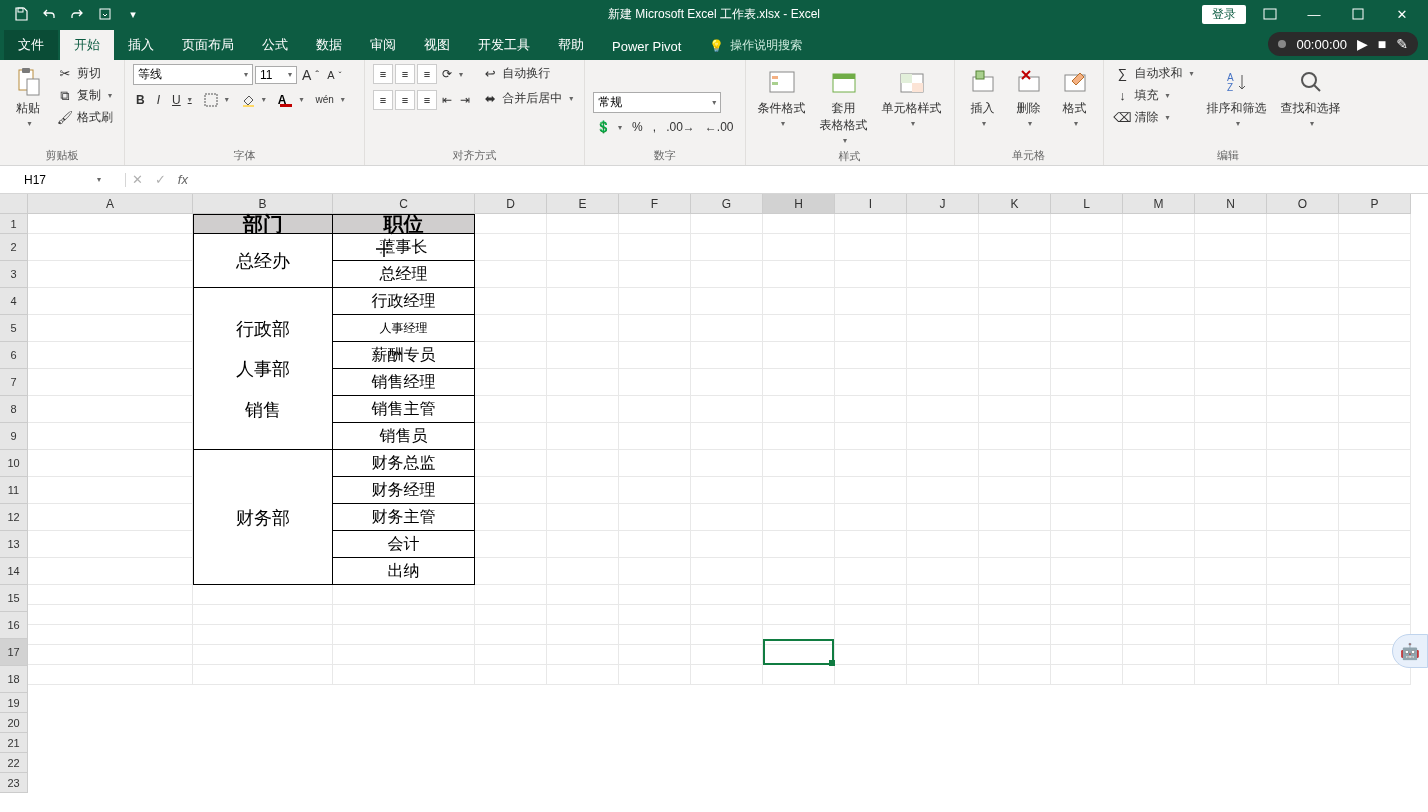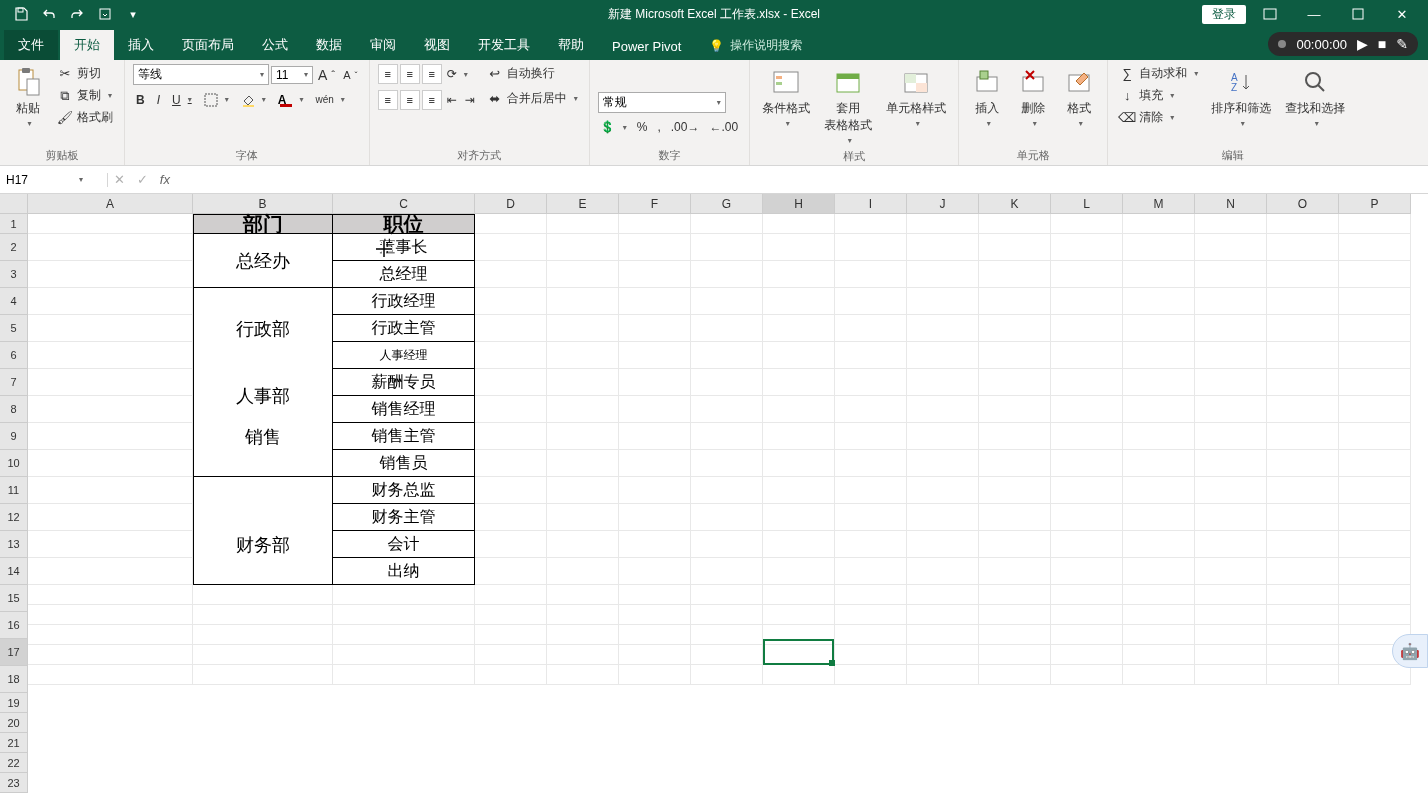--- a/index.html
+++ b/index.html
@@ -35,21 +35,21 @@
 .btn-sm { display: flex; align-items: center; gap: 4px; cursor: pointer; font-size: 12px; color: #333; padding: 1px 3px; white-space: nowrap; }
 .icon-box { width: 32px; height: 32px; display: inline-flex; align-items: center; justify-content: center; }
 .icon-sm { width: 16px; height: 16px; display: inline-flex; align-items: center; justify-content: center; font-size: 13px; }
 .col { display: flex; flex-direction: column; gap: 3px; }
 .row { display: flex; align-items: center; gap: 2px; }
 .combo { border: 1px solid #ababab; background: #fff; font-size: 12px; padding: 1px 4px; display: flex; align-items: center; justify-content: space-between; cursor: pointer; }
 .dd { font-size: 8px; color: #666; margin-left: 3px; }
 .btn-grid-cell { width: 20px; height: 20px; border: 1px solid #ccc; display: inline-flex; align-items: center; justify-content: center; font-size: 11px; cursor: pointer; background: #fff; }
 
 
-.formula-bar { height: 28px; border-bottom: 1px solid #d6d6d6; display: flex; align-items: center; background: #fff; }
+.formula-bar { height: 28px; border-bottom: 1px solid #d6d6d6; display: flex; align-items: center; background: #fff; padding-left: 18px; }
 .name-box { width: 108px; border-right: 1px solid #d6d6d6; display: flex; align-items: center; padding: 0 6px; font-size: 12px; }
 .name-box input { border: none; outline: none; width: 70px; font-size: 12px; }
 .fb-btns { display: flex; align-items: center; padding: 0 6px; gap: 12px; color: #b0b0b0; }
 .fb-btns span { cursor: pointer; font-size: 13px; }
 .fx { font-style: italic; color: #666; }
 .formula-input { flex: 1; border: none; outline: none; padding: 0 6px; font-size: 12px; }
 
 
 .grid-area { position: relative; height: calc(812px - 28px - 32px - 106px - 28px); overflow: hidden; background: #fff; }
 .corner { position: absolute; left: 0; top: 0; width: 28px; height: 20px; background: #e6e6e6; border-right: 1px solid #ccc; border-bottom: 1px solid #ccc; }
@@ -173,21 +173,21 @@
             <span>格式刷</span>
           </div>
       </div>
     </div>
     <div class="group-label">剪贴板</div>
   </div>
 
   <div class="group" style="min-width:240px;">
     <div class="group-content col" style="gap:6px;">
       <div class="row">
-        <div class="combo" style="width:136px;">
+        <div class="combo" style="width:120px;">
             <span>等线</span>
             <span class="dd">▾</span>
           </div>
         <div class="combo" style="width:42px;">
             <span>11</span>
             <span class="dd">▾</span>
           </div>
         <span class="btn-sm" style="font-size:14px;">A<sup>ˆ</sup></span>
         <span class="btn-sm" style="font-size:11px;">A<sup>ˇ</sup></span>
       </div>
@@ -526,38 +526,20 @@
         <div class="cell" style="width: 72px; height: 27px;"></div>
         <div class="cell" style="width: 72px; height: 27px;"></div>
         <div class="cell" style="width: 72px; height: 27px;"></div>
         <div class="cell" style="width: 72px; height: 27px;"></div>
         <div class="cell" style="width: 72px; height: 27px;"></div>
         <div class="cell" style="width: 72px; height: 27px;"></div>
         <div class="cell" style="width: 72px; height: 27px;"></div>
       </div>
       <div class="cell-row">
         <div class="cell" style="width: 165px; height: 27px;"></div>
-        <div class="cell" style="width: 140px; height: 27px; border-right: 1px solid rgb(0, 0, 0); border-bottom: none; border-left: 1px solid rgb(0, 0, 0); font-size: 16px; font-family: SimSun, 宋体, serif;"></div>
-        <div class="cell" style="width: 142px; height: 27px; border-right: 1px solid rgb(0, 0, 0); border-bottom: 1px solid rgb(0, 0, 0); font-size: 16px; font-family: SimSun, 宋体, serif;">行政主管</div>
-        <div class="cell" style="width: 72px; height: 27px;"></div>
-        <div class="cell" style="width: 72px; height: 27px;"></div>
-        <div class="cell" style="width: 72px; height: 27px;"></div>
-        <div class="cell" style="width: 72px; height: 27px;"></div>
-        <div class="cell" style="width: 72px; height: 27px;"></div>
-        <div class="cell" style="width: 72px; height: 27px;"></div>
-        <div class="cell" style="width: 72px; height: 27px;"></div>
-        <div class="cell" style="width: 72px; height: 27px;"></div>
-        <div class="cell" style="width: 72px; height: 27px;"></div>
-        <div class="cell" style="width: 72px; height: 27px;"></div>
-        <div class="cell" style="width: 72px; height: 27px;"></div>
-        <div class="cell" style="width: 72px; height: 27px;"></div>
-        <div class="cell" style="width: 72px; height: 27px;"></div>
-      </div>
-      <div class="cell-row">
-        <div class="cell" style="width: 165px; height: 27px;"></div>
         <div class="cell" style="width: 140px; height: 27px; border-right: 1px solid rgb(0, 0, 0); border-bottom: none; border-left: 1px solid rgb(0, 0, 0); font-size: 16px; font-family: SimSun, 宋体, serif; position: relative;">
           <div style="position: absolute; left: 0px; top: 0px; width: 100%; height: 108px; display: flex; align-items: center; justify-content: center; font-size: 18px;">人事部</div>
         </div>
         <div class="cell" style="width: 142px; height: 27px; border-right: 1px solid rgb(0, 0, 0); border-bottom: 1px solid rgb(0, 0, 0); font-size: 12px; font-family: SimSun, 宋体, serif;">人事经理</div>
         <div class="cell" style="width: 72px; height: 27px;"></div>
         <div class="cell" style="width: 72px; height: 27px;"></div>
         <div class="cell" style="width: 72px; height: 27px;"></div>
         <div class="cell" style="width: 72px; height: 27px;"></div>
         <div class="cell" style="width: 72px; height: 27px;"></div>
         <div class="cell" style="width: 72px; height: 27px;"></div>
@@ -642,20 +624,38 @@
         <div class="cell" style="width: 72px; height: 27px;"></div>
         <div class="cell" style="width: 72px; height: 27px;"></div>
         <div class="cell" style="width: 72px; height: 27px;"></div>
       </div>
       <div class="cell-row">
         <div class="cell" style="width: 165px; height: 27px;"></div>
         <div class="cell" style="width: 140px; height: 27px; border-right: 1px solid rgb(0, 0, 0); border-bottom: none; border-left: 1px solid rgb(0, 0, 0); font-size: 16px; font-family: SimSun, 宋体, serif; position: relative;">
           <div style="position: absolute; left: 0px; top: 0px; width: 100%; height: 135px; display: flex; align-items: center; justify-content: center; font-size: 18px;">财务部</div>
         </div>
         <div class="cell" style="width: 142px; height: 27px; border-right: 1px solid rgb(0, 0, 0); border-bottom: 1px solid rgb(0, 0, 0); font-size: 16px; font-family: SimSun, 宋体, serif;">财务总监</div>
+        <div class="cell" style="width: 72px; height: 27px;"></div>
+        <div class="cell" style="width: 72px; height: 27px;"></div>
+        <div class="cell" style="width: 72px; height: 27px;"></div>
+        <div class="cell" style="width: 72px; height: 27px;"></div>
+        <div class="cell" style="width: 72px; height: 27px;"></div>
+        <div class="cell" style="width: 72px; height: 27px;"></div>
+        <div class="cell" style="width: 72px; height: 27px;"></div>
+        <div class="cell" style="width: 72px; height: 27px;"></div>
+        <div class="cell" style="width: 72px; height: 27px;"></div>
+        <div class="cell" style="width: 72px; height: 27px;"></div>
+        <div class="cell" style="width: 72px; height: 27px;"></div>
+        <div class="cell" style="width: 72px; height: 27px;"></div>
+        <div class="cell" style="width: 72px; height: 27px;"></div>
+      </div>
+      <div class="cell-row">
+        <div class="cell" style="width: 165px; height: 27px;"></div>
+        <div class="cell" style="width: 140px; height: 27px; border-right: 1px solid rgb(0, 0, 0); border-bottom: none; border-left: 1px solid rgb(0, 0, 0); font-size: 16px; font-family: SimSun, 宋体, serif;"></div>
+        <div class="cell" style="width: 142px; height: 27px; border-right: 1px solid rgb(0, 0, 0); border-bottom: 1px solid rgb(0, 0, 0); font-size: 16px; font-family: SimSun, 宋体, serif;">财务经理</div>
         <div class="cell" style="width: 72px; height: 27px;"></div>
         <div class="cell" style="width: 72px; height: 27px;"></div>
         <div class="cell" style="width: 72px; height: 27px;"></div>
         <div class="cell" style="width: 72px; height: 27px;"></div>
         <div class="cell" style="width: 72px; height: 27px;"></div>
         <div class="cell" style="width: 72px; height: 27px;"></div>
         <div class="cell" style="width: 72px; height: 27px;"></div>
         <div class="cell" style="width: 72px; height: 27px;"></div>
         <div class="cell" style="width: 72px; height: 27px;"></div>
         <div class="cell" style="width: 72px; height: 27px;"></div>

